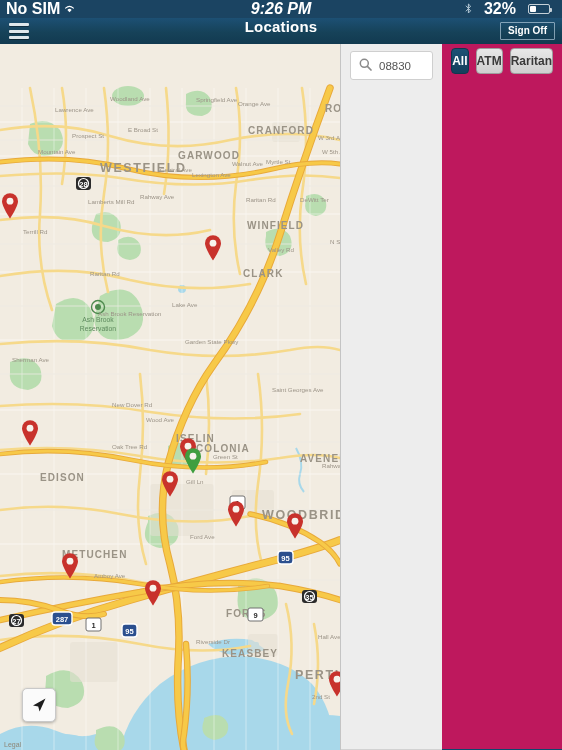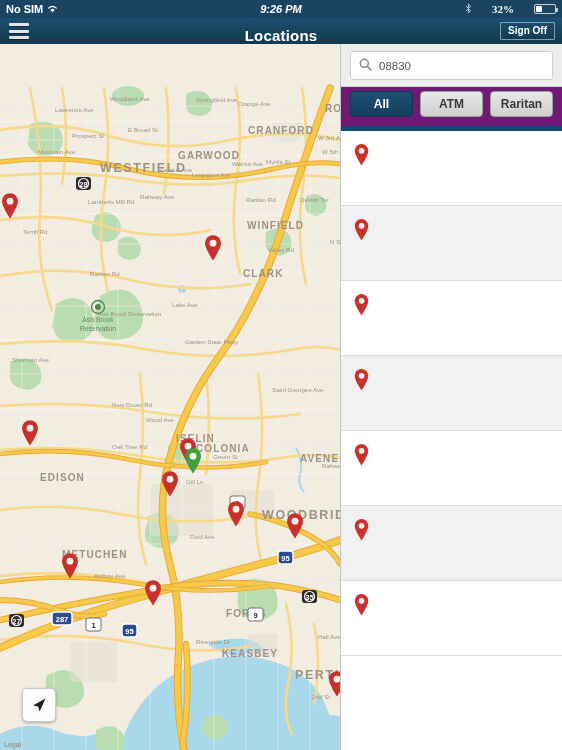--- a/index.html
+++ b/index.html
@@ -9,47 +9,47 @@
     overflow: hidden;
     background: #e9e4da;
   }
   #app { position: relative; width: 562px; height: 750px; overflow: hidden; }
 
   
   .statusbar {
     position: absolute; top: 0; left: 0; width: 562px; height: 18px;
     background: #1b4462;
     color: #ffffff;
-    font-size: 11px; font-weight: bold;
+    font-size: 16px; font-weight: bold;
     display: flex; align-items: center;
   }
   .sb-left { position: absolute; left: 6px; display: flex; align-items: center; gap: 4px; }
   .sb-center { position: absolute; left: 0; width: 100%; text-align: center; font-style: italic; }
-  .sb-right { position: absolute; right: 6px; display: flex; align-items: center; gap: 20px; font-family: Liberation Serif, serif; }
+  .sb-right { position: absolute; right: 12px; display: flex; align-items: center; gap: 12px; }
   .wifi-glyph { font-size: 10px; display: inline-block; }
   .bt-glyph { font-size: 10px; display: inline-block; opacity: .85; }
   .batt {
     width: 22px; height: 10px; border: 1px solid rgba(255,255,255,.75);
     border-radius: 2px; position: relative; display: inline-block;
   }
   .batt::after {
     content: ""; position: absolute; right: -3px; top: 3px;
     width: 2px; height: 4px; background: rgba(255,255,255,.75);
     border-radius: 0 1px 1px 0;
   }
   .batt > i {
     position: absolute; left: 1px; top: 1px; bottom: 1px;
     width: 32%; background: #ffffff; border-radius: 1px; display: block;
   }
 
   
   .navbar {
     position: absolute; top: 18px; left: 0; width: 562px; height: 26px;
     background: linear-gradient(to bottom, #1d5074 0%, #164259 55%, #123a50 100%);
-    display: flex; align-items: flex-end; justify-content: center;
+    display: flex; align-items: flex-start; justify-content: center;
   }
   .nav-title {
     color: #fff; font-size: 15px; font-weight: bold; letter-spacing: .2px;
   }
   .hamburger {
     position: absolute; left: 9px; top: 4px;
     width: 20px; height: 18px; display: flex; flex-direction: column;
     justify-content: space-between; padding: 1px 0; cursor: pointer;
   }
   .hamburger span {
@@ -92,39 +92,39 @@
   .legal {
     position: absolute; left: 4px; bottom: 2px;
     font-size: 7px; color: #8e8778;
     font-family: "Liberation Sans", sans-serif; cursor: pointer;
   }
 
   
   .panel {
     position: absolute; top: 44px; right: 0; width: 222px; height: 706px;
     background: #ffffff; border-left: 1px solid #c4c4c4;
-    display: flex; flex-direction: column; justify-content: center;
+    display: flex; flex-direction: row; justify-content: center;
   }
   .search-wrap {
     background: #ededed; padding: 7px 9px 6px 9px;
     border-bottom: 1px solid #d2d2d2;
   }
   .search-box {
     background: #ffffff; border: 1px solid #cfcfcf; border-radius: 3px;
     height: 29px; display: flex; align-items: center; padding: 0 8px; gap: 7px;
   }
   .search-box svg { flex: none; }
   .search-val {
     border: none; outline: none; font-size: 11.5px; color: #565656;
     background: transparent; width: 100%;
     font-family: "Liberation Sans", sans-serif;
   }
   .filters {
-    background: #701a75; display: flex; gap: 7px;
-    padding: 4px 9px 9px 9px; border-bottom: 5px solid #0c4a6e;
+    background: #be185d; display: flex; gap: 7px;
+    padding: 4px 9px 9px 9px; border-bottom: 1px solid #0c4a6e;
   }
   .fbtn {
     flex: 1; height: 26px; border-radius: 4px;
     display: flex; align-items: center; justify-content: center;
     font-size: 12px; font-weight: bold; cursor: pointer;
     border: 1px solid #9e9e9e;
     background: linear-gradient(to bottom, #e8e8e8, #cfcfcf);
     color: #3a3a3a;
   }
   .fbtn.active {

